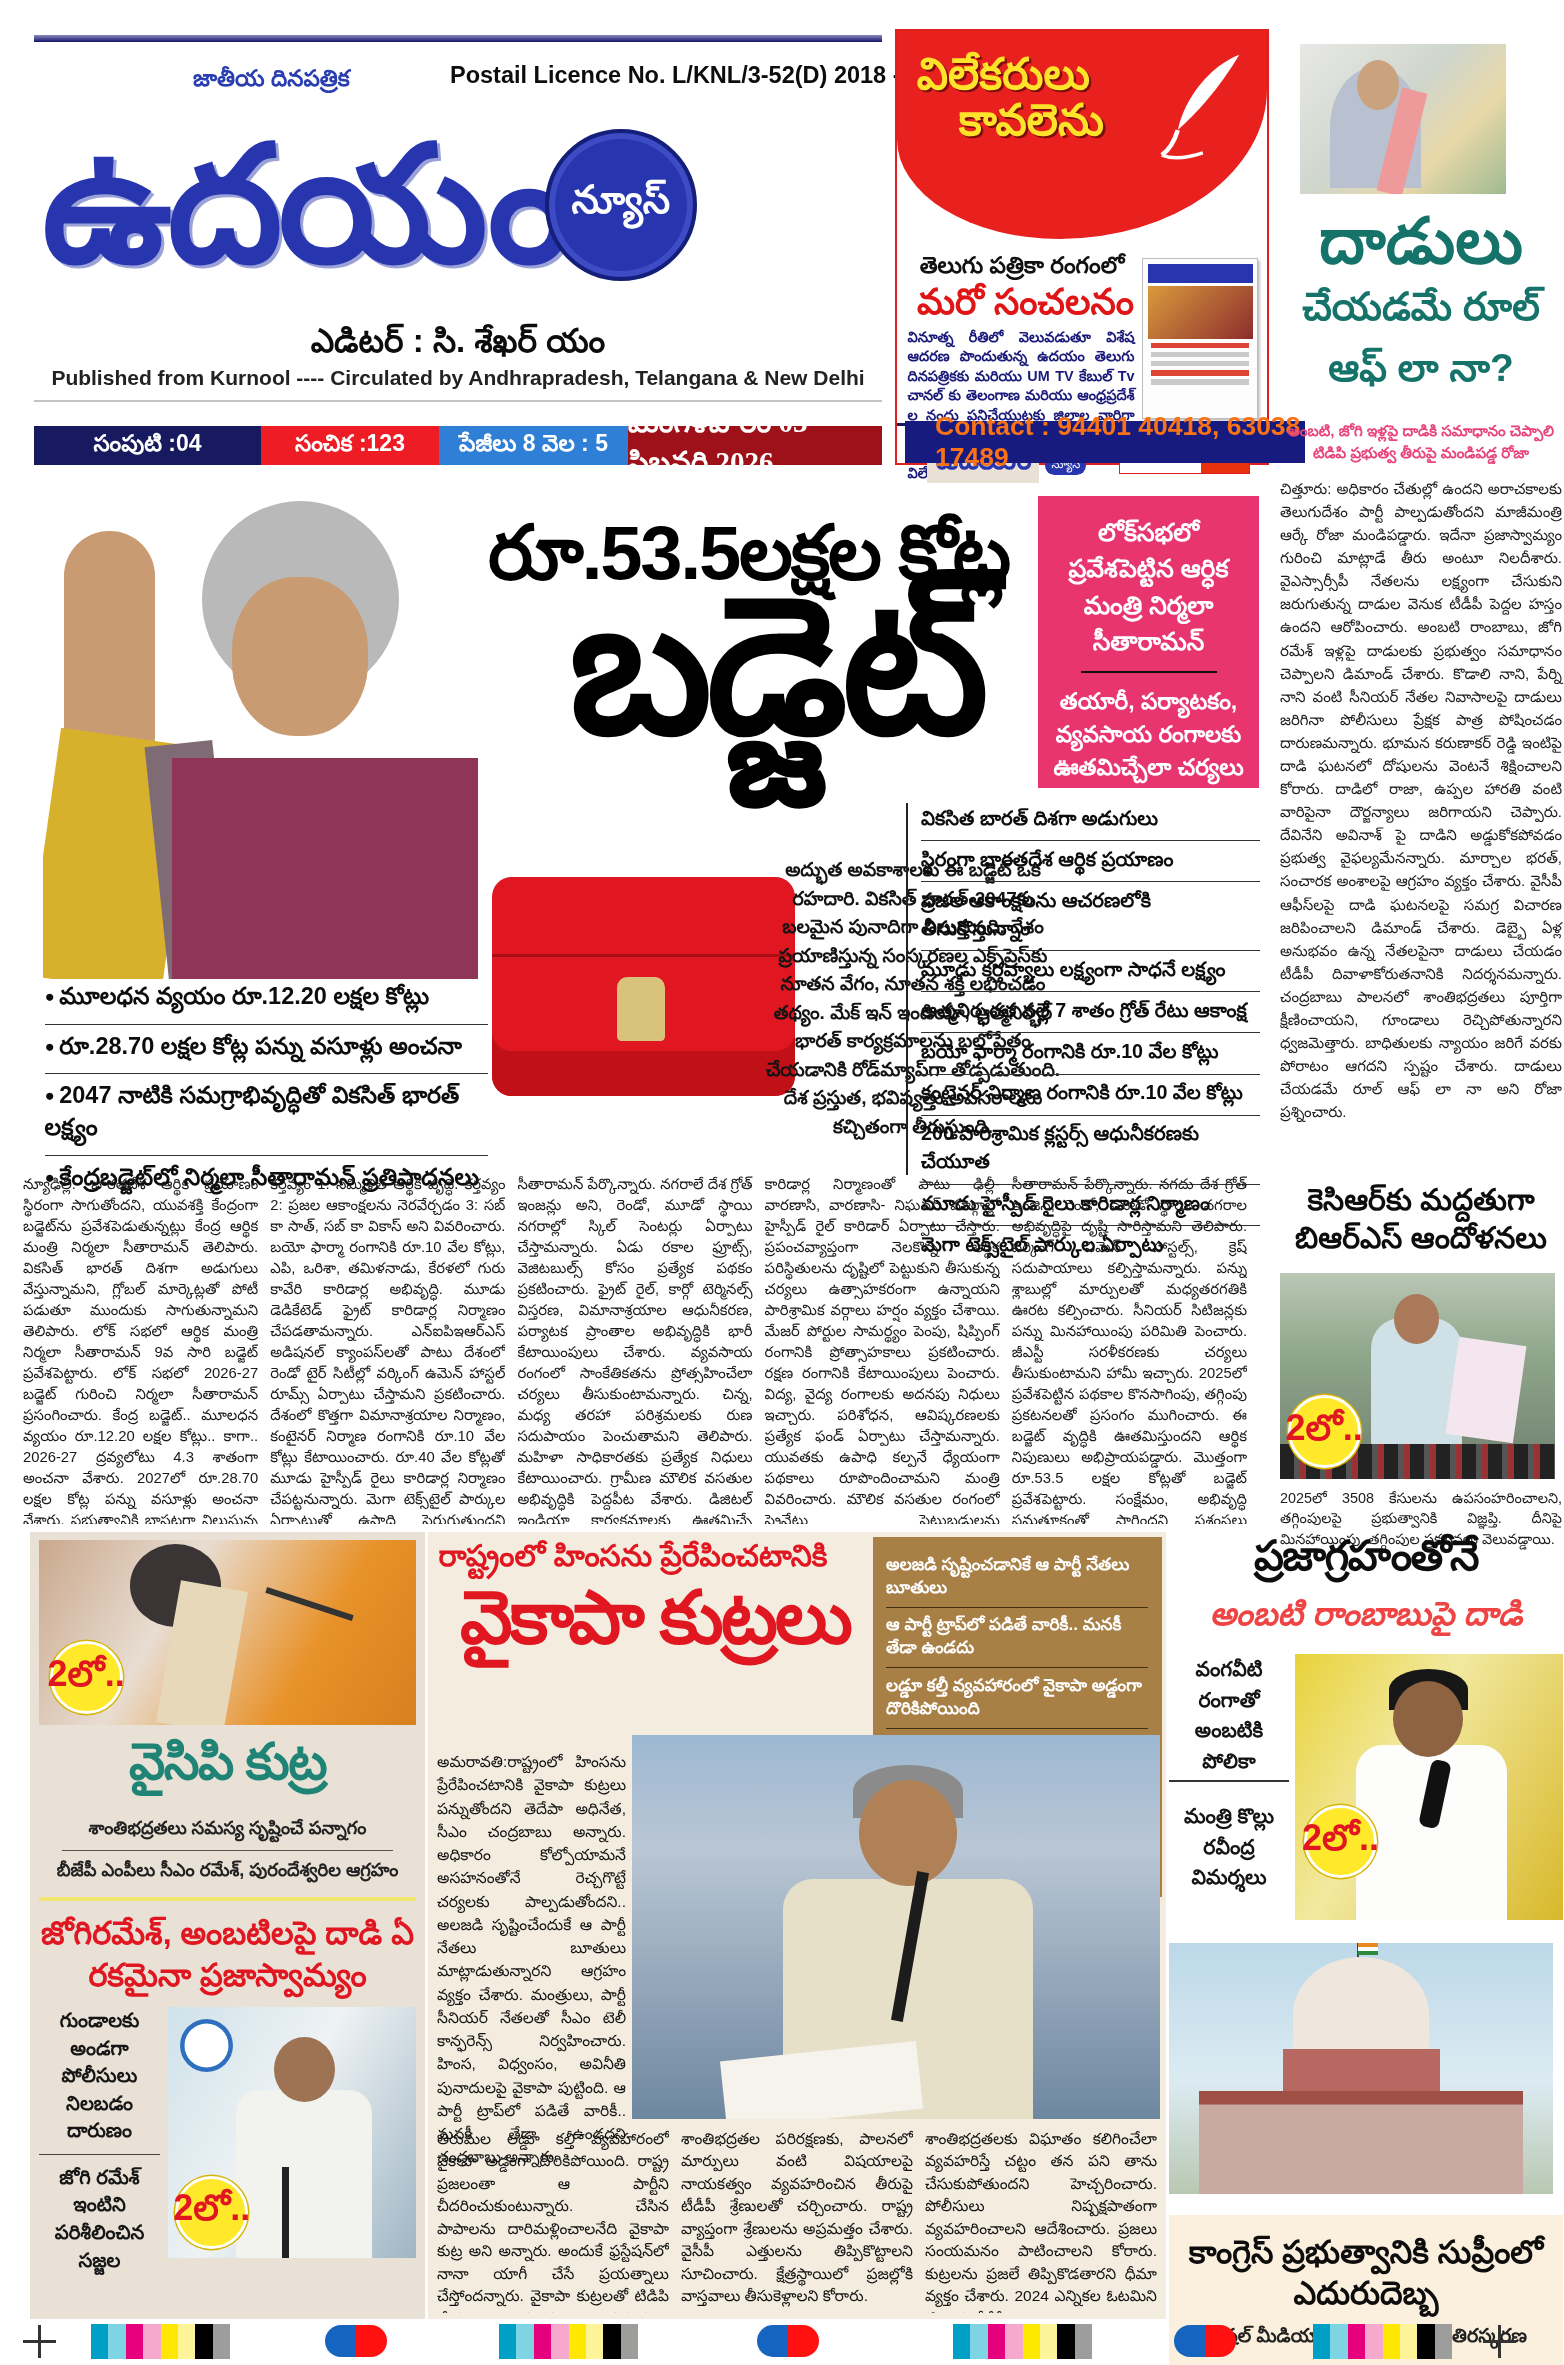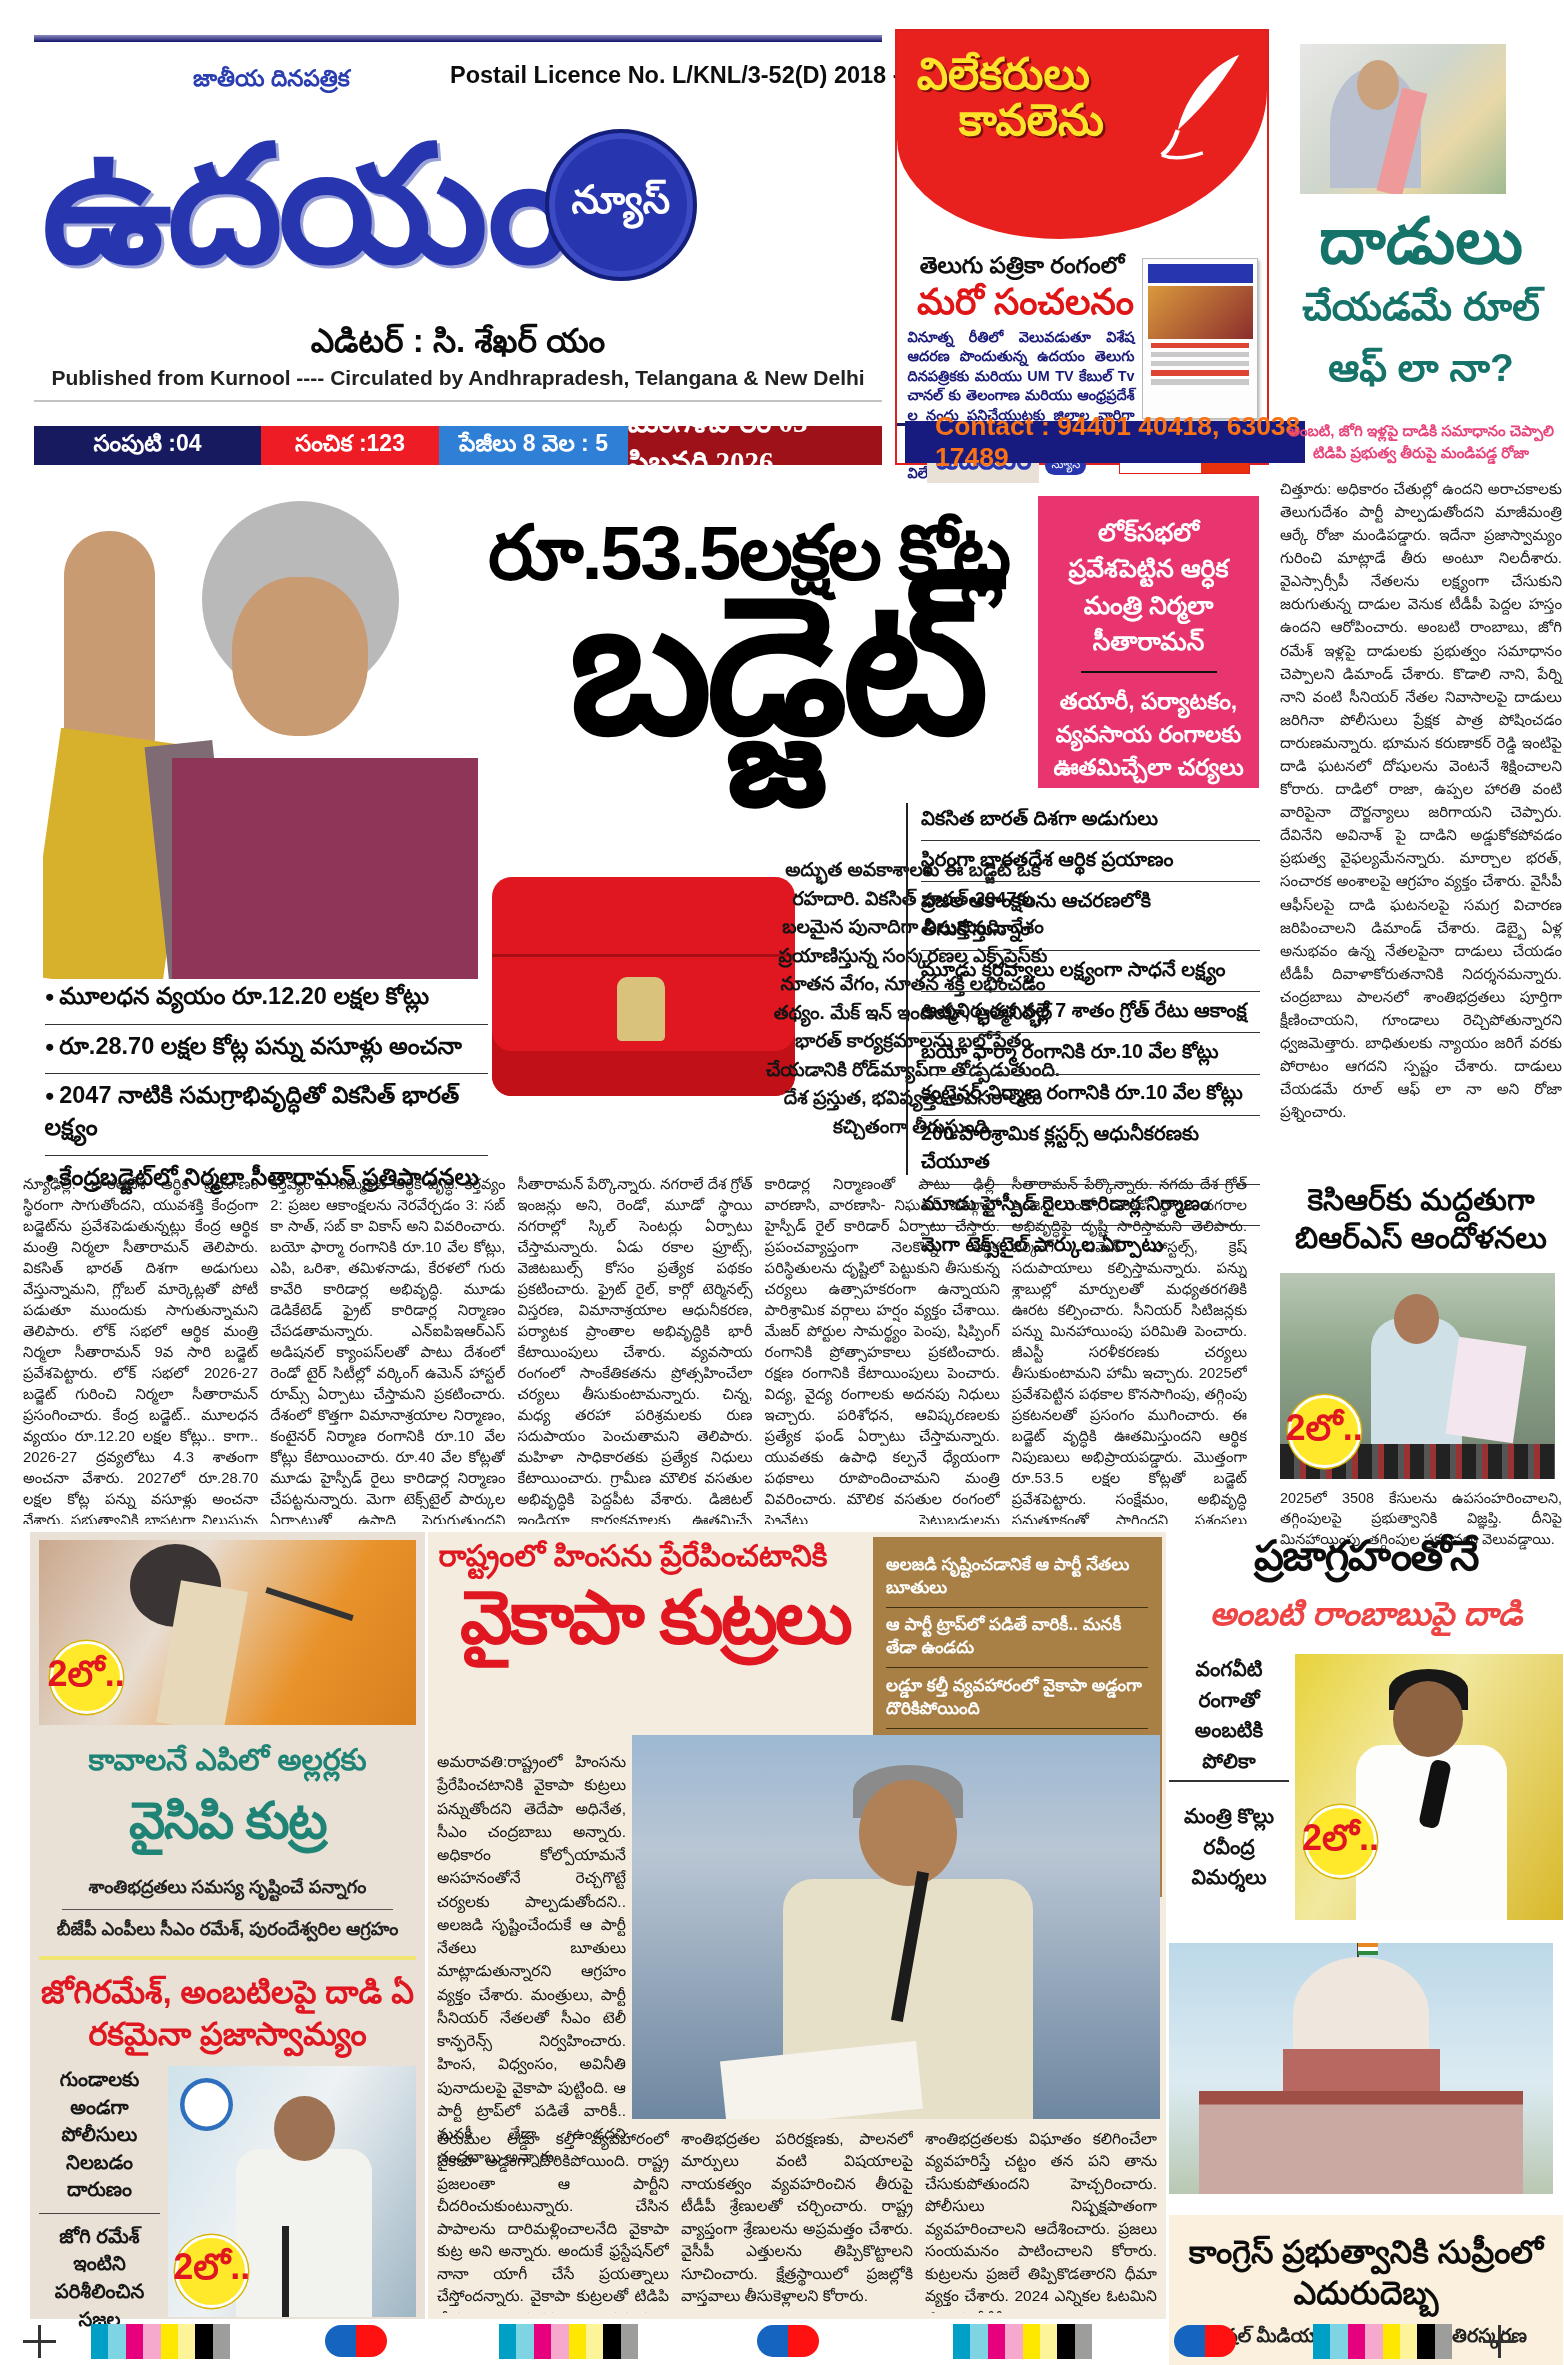--- a/index.html
+++ b/index.html
@@ -347,21 +347,20 @@
     <div class="col">సీతారామన్ పేర్కొన్నారు. నగదు దేశ గ్రోత్ ఇంజిన్, రెండో, మూడో స్థాయి నగరాల అభివృద్ధిపై దృష్టి సారిస్తామని తెలిపారు. వర్కింగ్ విమెన్ హాస్టల్స్, క్రెష్ సదుపాయాలు కల్పిస్తామన్నారు. పన్ను శ్లాబుల్లో మార్పులతో మధ్యతరగతికి ఊరట కల్పించారు. సీనియర్ సిటిజన్లకు పన్ను మినహాయింపు పరిమితి పెంచారు. జీఎస్టీ సరళీకరణకు చర్యలు తీసుకుంటామని హామీ ఇచ్చారు. 2025లో ప్రవేశపెట్టిన పథకాల కొనసాగింపు, తగ్గింపు ప్రకటనలతో ప్రసంగం ముగించారు. ఈ బడ్జెట్ వృద్ధికి ఊతమిస్తుందని ఆర్థిక నిపుణులు అభిప్రాయపడ్డారు. మొత్తంగా రూ.53.5 లక్షల కోట్లతో బడ్జెట్ ప్రవేశపెట్టారు. సంక్షేమం, అభివృద్ధి సమతూకంతో సాగిందని ప్రశంసలు వ్యక్తమయ్యాయి. దీనిపై వివిధ వర్గాల నుంచి భిన్న స్పందనలు వచ్చాయి.</div>
   </div>
 
   <div class="abs bl">
     <div class="bl-photo">
       <div class="hair"></div>
       <div class="scarf"></div>
       <div class="mic"></div>
       <div class="badge" style="left:10.6px;bottom:10.6px;">2లో..</div>
     </div>
-    <div class="bl-h1">కావాలనే ఎపిలో అల్లర్లకు</div>
     <div class="bl-h2">వైసిపి కుట్ర</div>
     <div class="bl-sub1">శాంతిభద్రతలు సమస్య సృష్టించే పన్నాగం</div>
     <div class="bl-sub2">బీజేపీ ఎంపీలు సీఎం రమేశ్, పురందేశ్వరిల ఆగ్రహం</div>
     <div class="bl-yrule"></div>
     <div class="bl-h3">జోగిరమేశ్, అంబటిలపై దాడి ఏ రకమైనా ప్రజాస్వామ్యం</div>
     <div class="bl-row">
       <div class="bl-side">
         <div class="s1">గుండాలకు అండగా పోలీసులు నిలబడం దారుణం</div>
         <div>జోగి రమేశ్ ఇంటిని పరిశీలించిన సజ్జల</div>
       </div>

